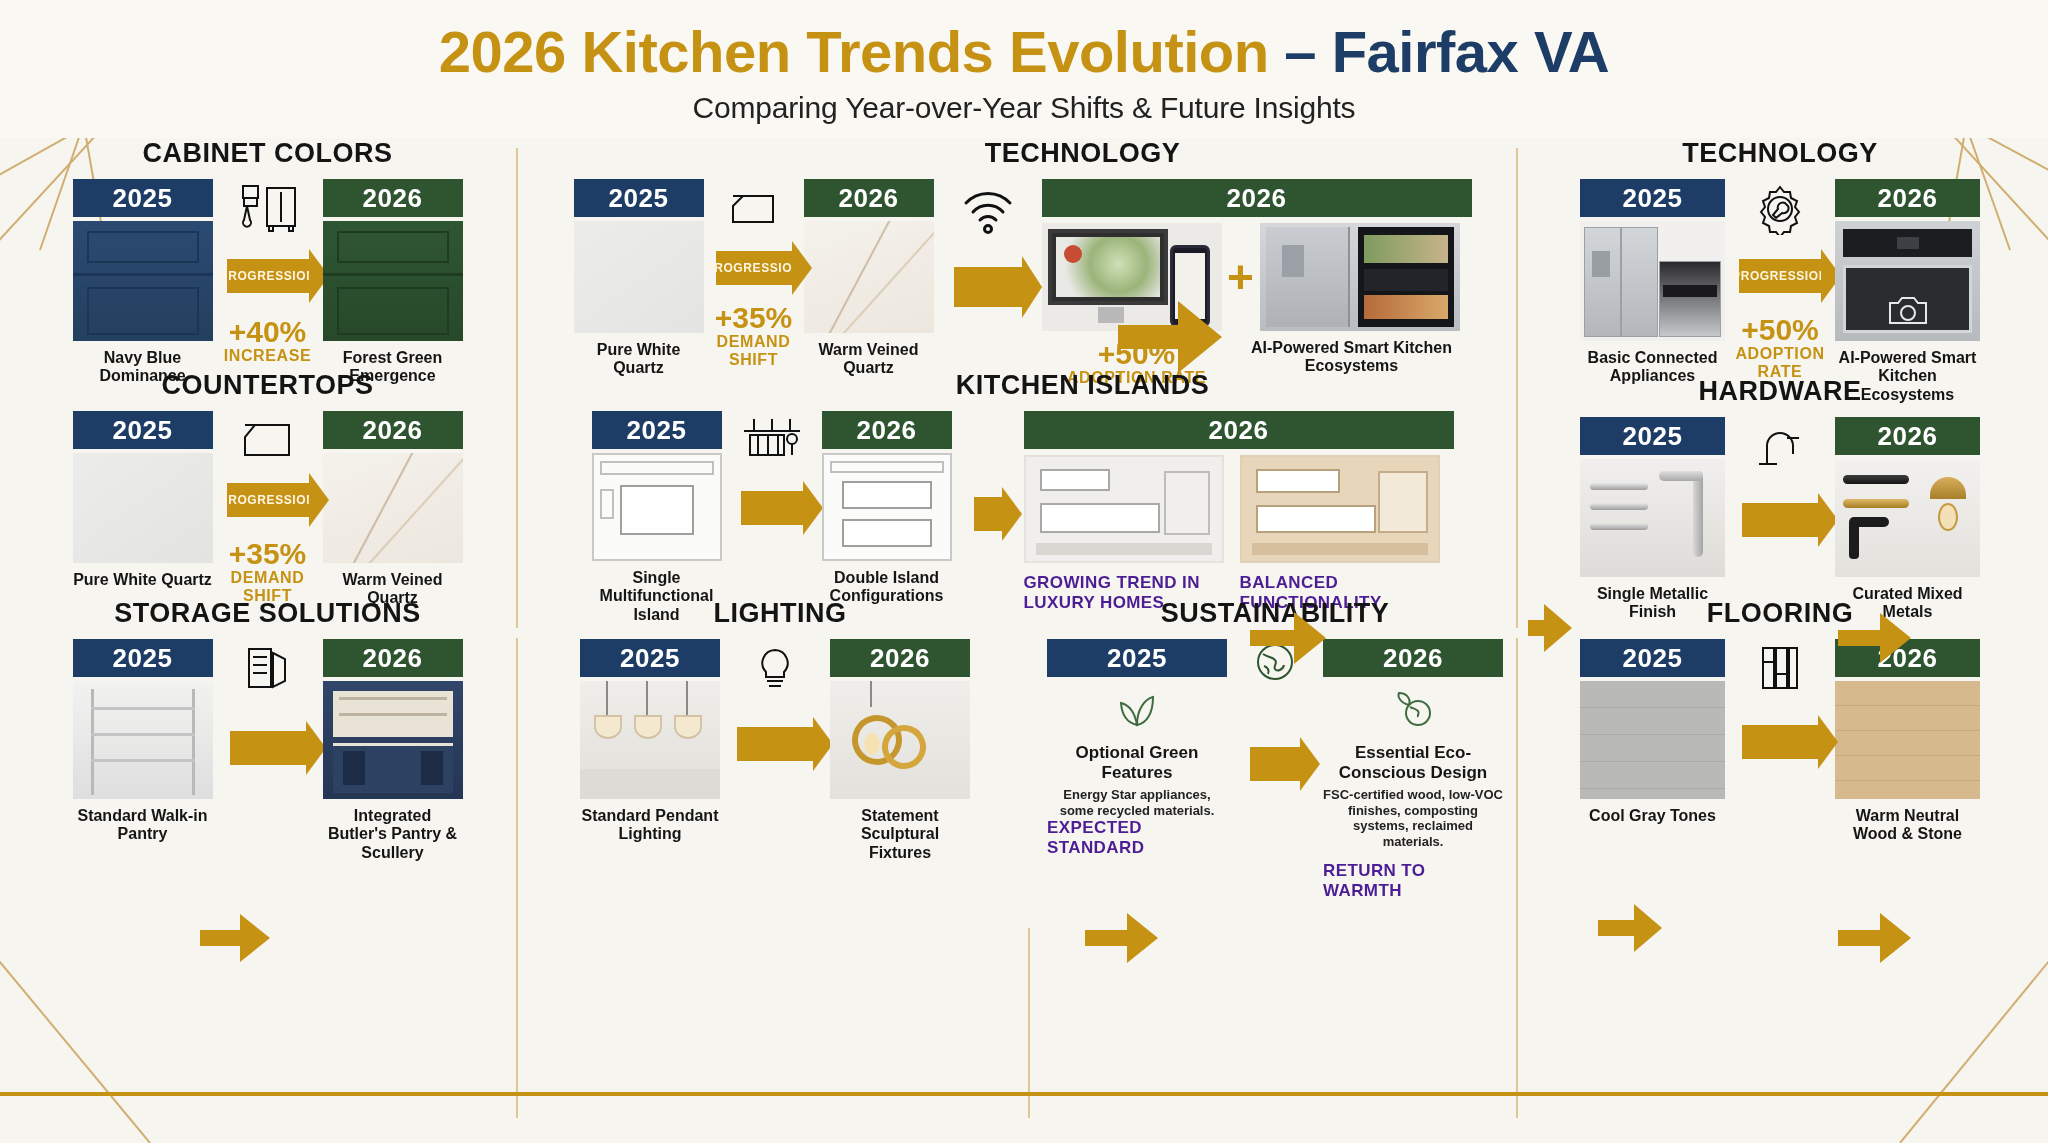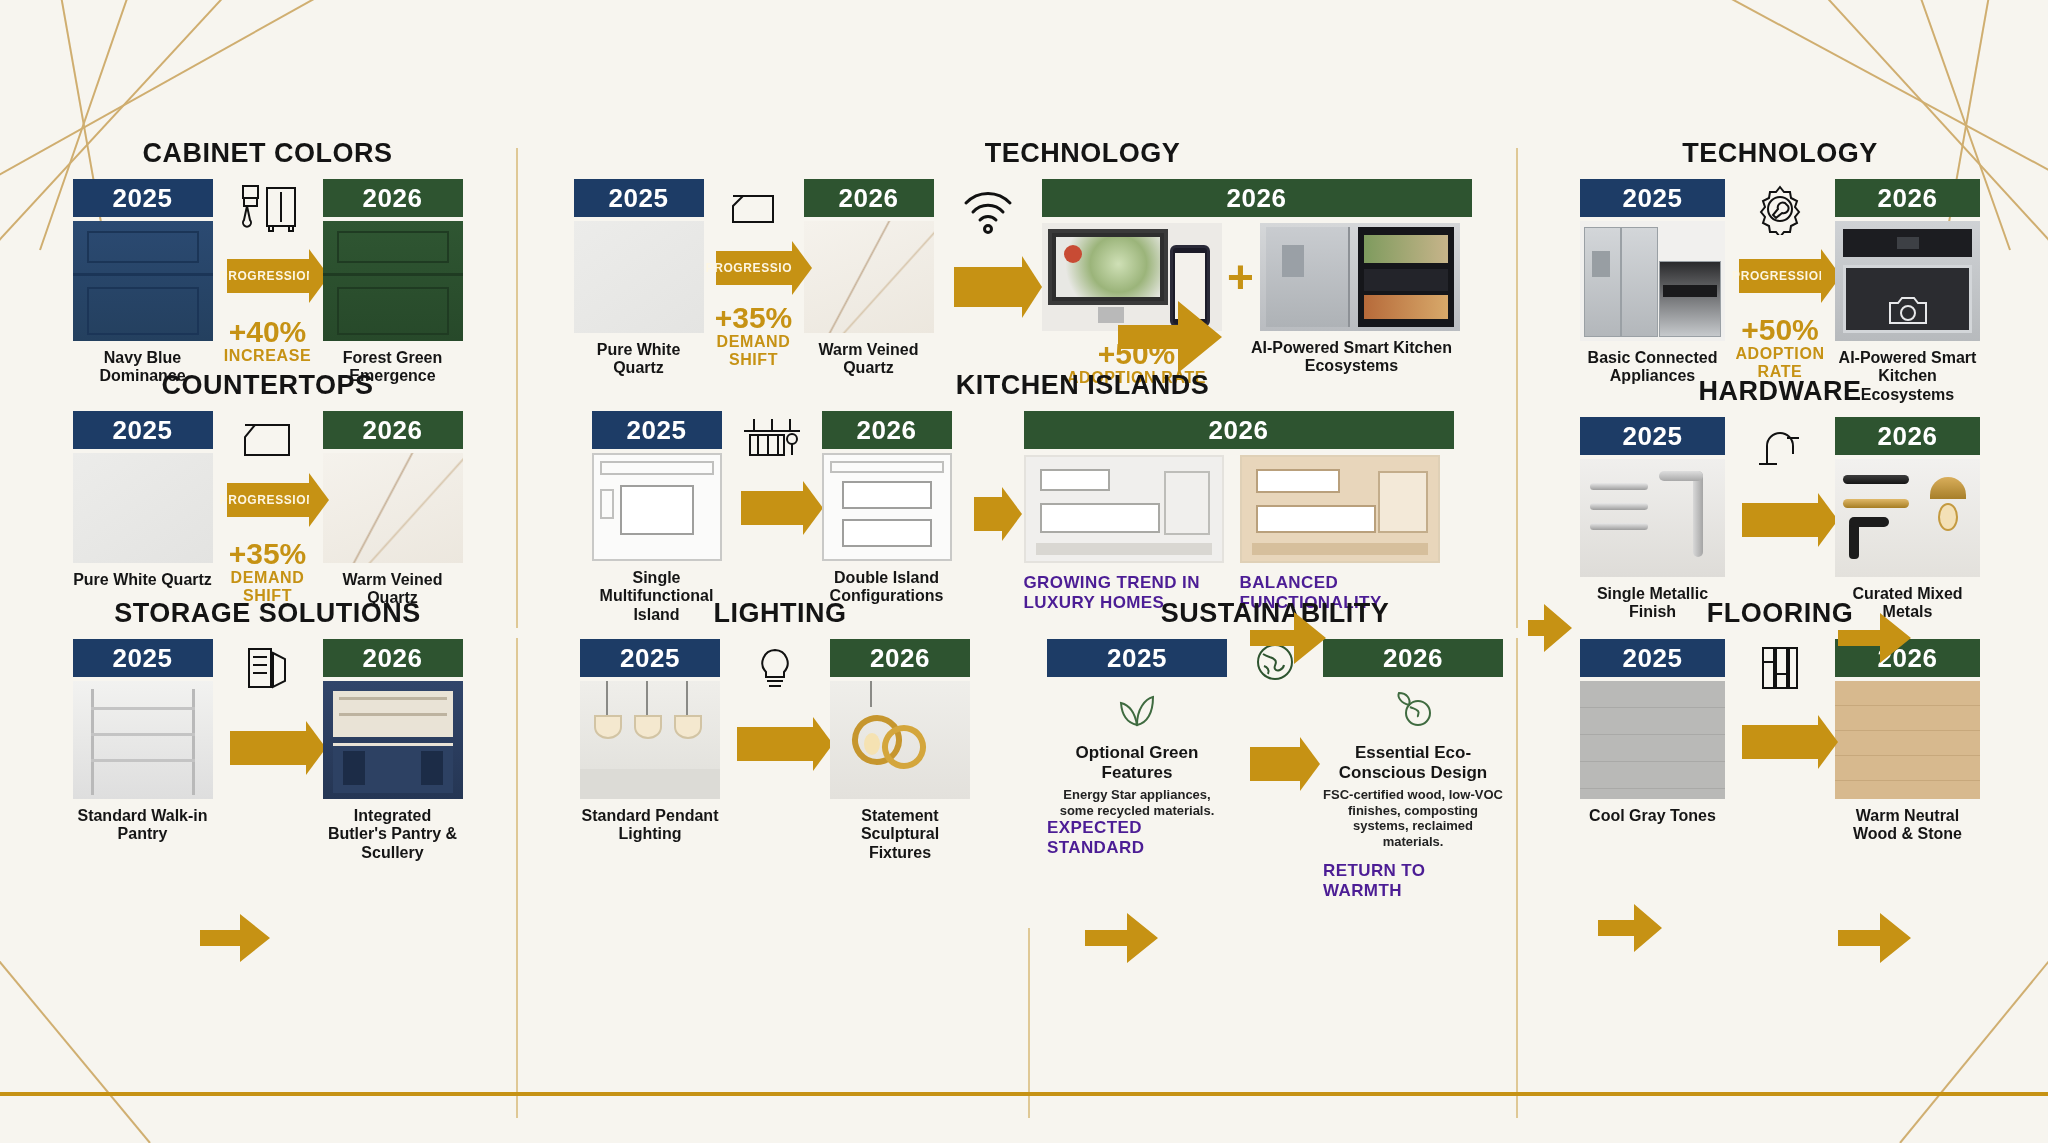--- a/index.html
+++ b/index.html
@@ -92,20 +92,26 @@
       <path d="M130 -10 L40 250"></path>
       <path d="M2058 250 L1820 -10"></path>
       <path d="M2058 175 L1715 -10"></path>
       <path d="M1990 -10 L1930 330"></path>
       <path d="M1918 -10 L2010 250"></path>
       <path d="M-10 950 L150 1143"></path>
       <path d="M2058 950 L1900 1143"></path>
     </g>
   </svg>
 
+  <div class="header">
+    <div class="title">
+      <span class="gold">2026 Kitchen Trends Evolution </span><span class="navy">– </span><span class="navy">Fairfax VA</span>
+    </div>
+    <div class="subtitle">Comparing Year-over-Year Shifts &amp; Future Insights</div>
+  </div>
 
   <div class="board">
 
     <div class="vrule" style="left:516px; top:10px; height:480px;"></div>
     <div class="vrule" style="left:516px; top:500px; height:480px;"></div>
     <div class="vrule" style="left:1516px; top:10px; height:480px;"></div>
     <div class="vrule" style="left:1516px; top:500px; height:480px;"></div>
     <div class="vrule" style="left:1028px; top:790px; height:190px;"></div>
 
     <div class="col colL">

